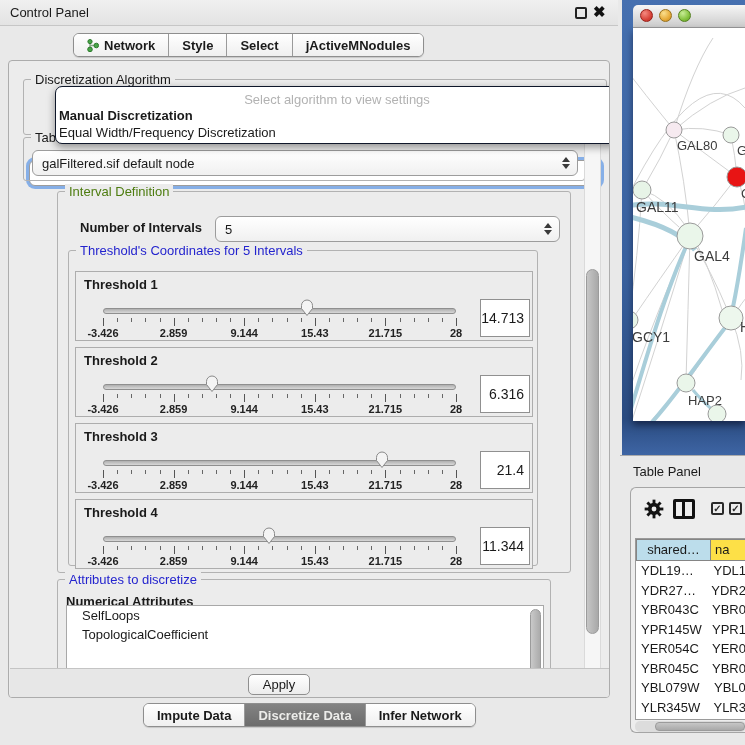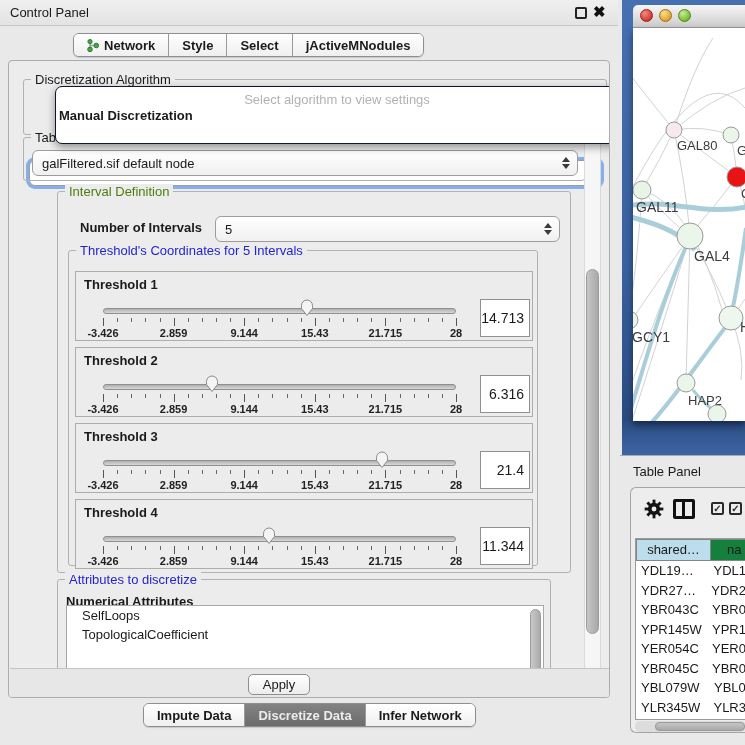--- a/index.html
+++ b/index.html
@@ -113,22 +113,22 @@
   #icon-split::after { content:""; position:absolute; left:6px; top:0; width:3px; height:14px; background:#111; }
   .cbx { width:13px; height:13px; border:2px solid #2A2A2A; border-radius:2px; font-size:10px;
          font-weight:bold; line-height:9px; text-align:center; color:#2A2A2A; }
   #icon-check1 { left:80px; top:14px; }
   #icon-check2 { left:98px; top:14px; }
 
   #tp-table { position:absolute; left:4px; top:50px; width:111px; height:182px; background:#FFF;
               border:1px solid #9A9A9A; border-right:none; overflow:hidden; }
   #tp-header { display:flex; height:22px; font-size:13px; }
   #tp-h1 { width:75px; background:#BCDDEB; border:1px solid #858585; text-align:center; line-height:20px; }
-  #tp-h2 { flex:1; background:#15803d; border-top:1px solid #858585; border-bottom:1px solid #858585;
-           padding-left:16px; line-height:20px; }
+  #tp-h2 { flex:1; background:#fde047; border-top:1px solid #858585; border-bottom:1px solid #858585;
+           padding-left:4px; line-height:20px; }
   .trow { display:flex; height:19.5px; font-size:13px; background:#FFF; }
   .trow .c1 { width:75px; padding-left:5px; line-height:19.5px; white-space:nowrap; }
   .trow .c2 { flex:1; padding-left:3px; line-height:19.5px; white-space:nowrap; }
   #tp-hscroll-track { position:absolute; left:4px; top:233px; width:111px; height:11px;
                       background:#DCDCDC; border-radius:5px; }
   #tp-hscroll-thumb { position:absolute; left:20px; top:1px; width:90px; height:9px; border-radius:4px;
                       background:linear-gradient(#C6C6C6,#A9A9A9); border:1px solid #9B9B9B; }
 
   .bold { font-weight:bold; }
   .green-label { color:#4d7c0f; }
@@ -380,20 +380,21 @@
     <div id="main-sb-track"></div>
     <div id="main-sb-thumb"></div>
 
     <div id="apply-strip">
       <div id="apply-btn">Apply</div>
     </div>
 
     <div id="algo-popup" style="left:6px; top:25px;">
       <div class="hint">Select algorithm to view settings</div>
       <div class="popup-opt" id="popup-opt0">Manual Discretization</div>
+      <div class="popup-opt" id="popup-opt1">Equal Width/Frequency Discretization</div>
     </div>
   </div>
 
   <div id="bottom-tabs" class="segctl">
     <div class="seg">
       <span>Impute Data</span>
     </div>
     <div class="seg active">
       <span>Discretize Data</span>
     </div>

